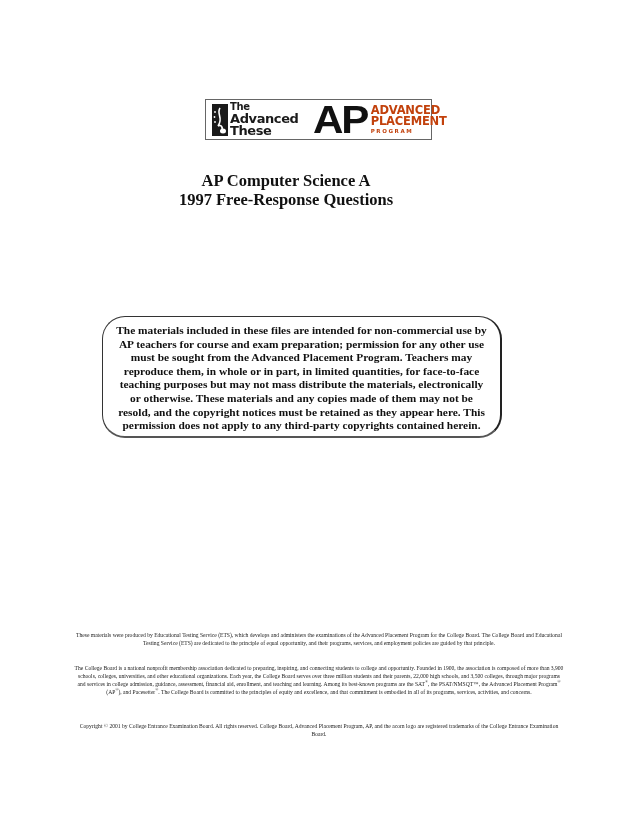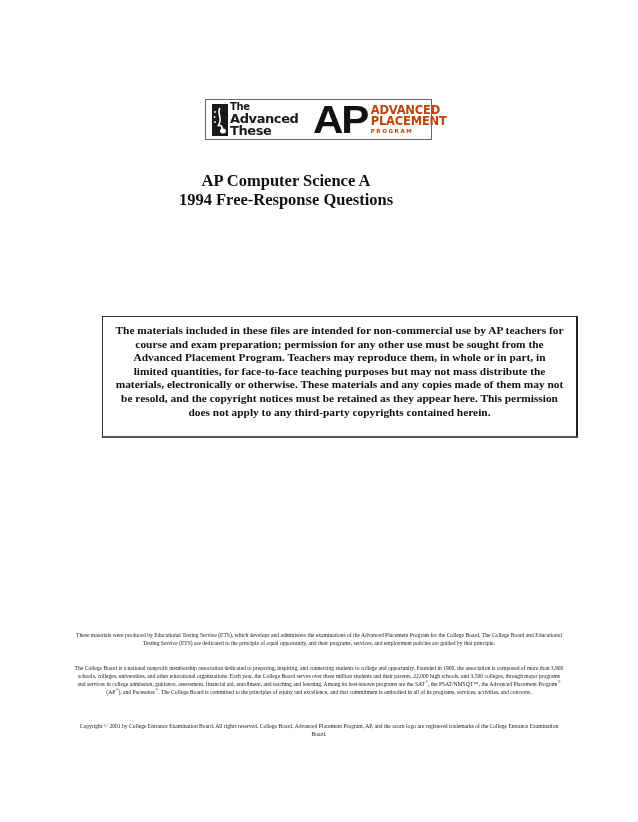--- a/index.html
+++ b/index.html
@@ -80,32 +80,33 @@
       font-size: 16.5px;
       line-height: 20px;
     }
     .title.t1 { top: 171px; }
     .title.t2 { top: 190px; }
 
     .notice-box {
       position: absolute;
       left: 102px;
       top: 316px;
-      width: 476px;
+      width: 400px;
       height: 122px;
       box-sizing: border-box;
       border-top: 1px solid #333;
       border-left: 1px solid #333;
       border-right: 2px solid #222;
       border-bottom: 2px solid #555;
       padding: 7px 12px 0 12px;
       text-align: center;
       font-weight: bold;
       font-size: 11.4px;
       line-height: 13.6px;
+      border-radius: 23px;
     }
 
     .footer {
       position: absolute;
       left: 74px;
       width: 490px;
       text-align: center;
       font-size: 5.6px;
       line-height: 8.1px;
       color: #222;
@@ -137,21 +138,21 @@
   </div>
   <div class="ap-letters">AP</div>
   <div class="ap-words">
     <span class="w1">ADVANCED</span>
     <span class="w2">PLACEMENT</span>
     <span class="w3">PROGRAM</span>
   </div>
 </div>
 
 <div class="title t1">AP Computer Science A</div>
-<div class="title t2">1994 Free-Response Questions</div>
+<div class="title t2">1997 Free-Response Questions</div>
 
 <div class="notice-box">
   <span>The materials included in these files are intended for non-commercial use by AP teachers for course and exam preparation; permission for any other use must be sought from the Advanced Placement Program. Teachers may reproduce them, in whole or in part, in limited quantities, for face-to-face teaching purposes but may not mass distribute the materials, electronically or otherwise. These materials and any copies made of them may not be resold, and the copyright notices must be retained as they appear here. This permission does not apply to any third-party copyrights contained herein.</span>
 </div>
 
 <div class="footer p1">
   <span>These materials were produced by Educational Testing Service (ETS), which develops and administers the examinations of the Advanced Placement Program for the College Board. The College Board and Educational Testing Service (ETS) are dedicated to the principle of equal opportunity, and their programs, services, and employment policies are guided by that principle.</span>
 </div>
 
 <div class="footer p2">

